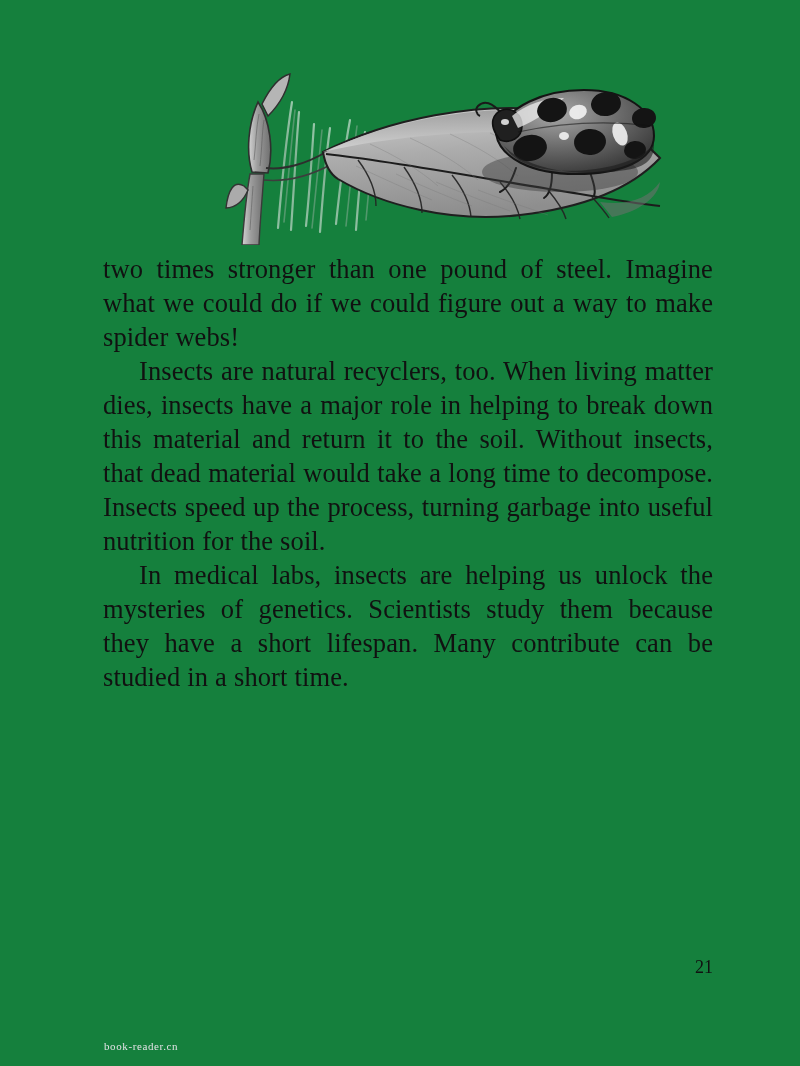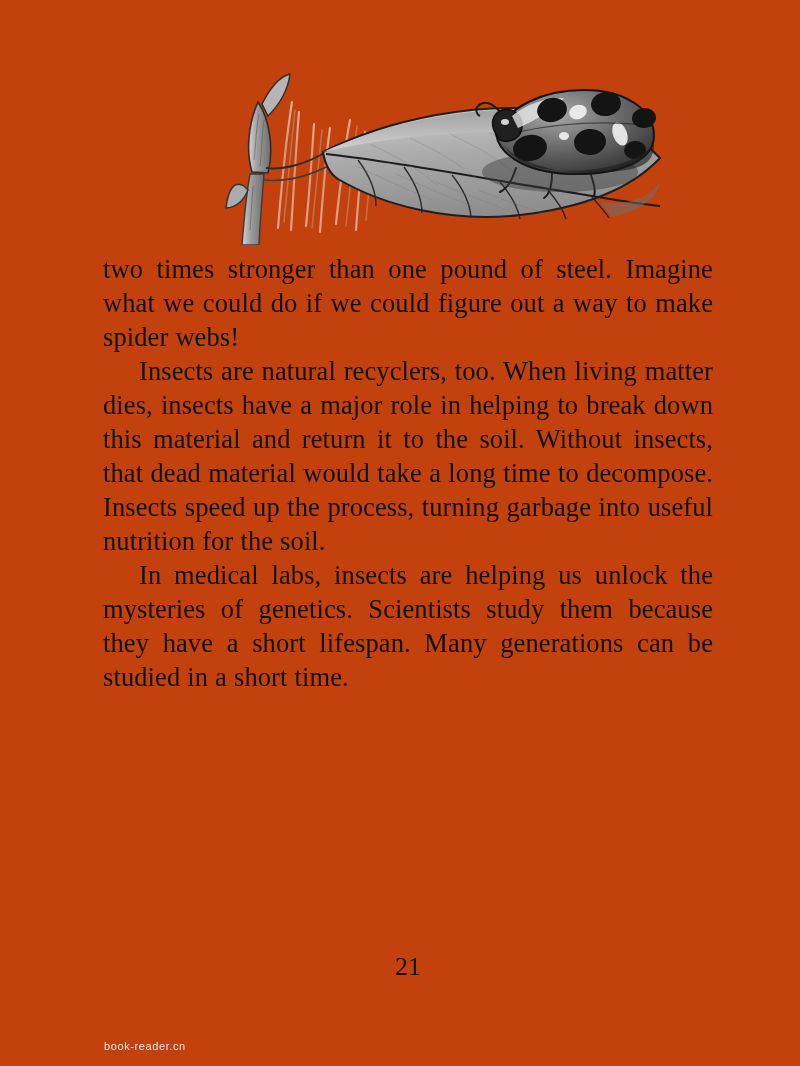--- a/index.html
+++ b/index.html
@@ -13,21 +13,21 @@
     height: 1066px;
     position: relative;
     overflow: hidden;
     font-family: "Liberation Serif", "DejaVu Serif", serif;
     color: #111111;
   }
 
   .page {
     position: absolute;
     inset: 0;
-    background: #c2410c;
+    background: #15803d;
     padding-left: 21px;
   }
 
   
   .illustration {
     position: absolute;
     left: 160px;
     top: 40px;
     width: 520px;
     height: 205px;
@@ -59,32 +59,32 @@
   .para.indent {
     text-indent: 36px;
   }
 
   
   .folio {
     position: absolute;
     left: 103px;
     top: 952px;
     width: 610px;
-    text-align: center;
-    font-size: 26px;
+    text-align: right;
+    font-size: 18px;
     line-height: 30px;
     color: #111111;
   }
 
   
   .watermark {
     position: absolute;
     left: 104px;
     top: 1040px;
-    font-family: Liberation Sans, sans-serif;
+    font-family: Liberation Serif, serif;
     font-size: 11px;
     letter-spacing: 0.6px;
     color: #e3e3e6;
     user-select: none;
   }
 </style>
 </head>
 <body>
 
 <div class="page">
@@ -236,20 +236,20 @@
 
         <path d="M344 106 C 366 128, 414 138, 466 130 C 492 126, 494 114, 494 104
                  C 478 124, 432 134, 392 130 C 366 127, 352 118, 344 106 Z" fill="#1d1d1d" opacity="0.6" stroke="none"></path>
       </g>
     </svg>
   </div>
 
   <div class="text-column">
     <p class="para">two times stronger than one pound of steel. Imagine what we could do if we could figure out a way to make spider webs!</p>
     <p class="para indent">Insects are natural recyclers, too. When living matter dies, insects have a major role in helping to break down this material and return it to the soil. Without insects, that dead material would take a long time to decompose. Insects speed up the process, turning garbage into useful nutrition for the soil.</p>
-    <p class="para indent">In medical labs, insects are helping us unlock the mysteries of genetics. Scientists study them because they have a short lifespan. Many generations can be studied in a short time.</p>
+    <p class="para indent">In medical labs, insects are helping us unlock the mysteries of genetics. Scientists study them because they have a short lifespan. Many contribute can be studied in a short time.</p>
   </div>
 
   <div class="folio">21</div>
 
   <div class="watermark">book-reader.cn</div>
 
 </div>
 
 </body></html>

